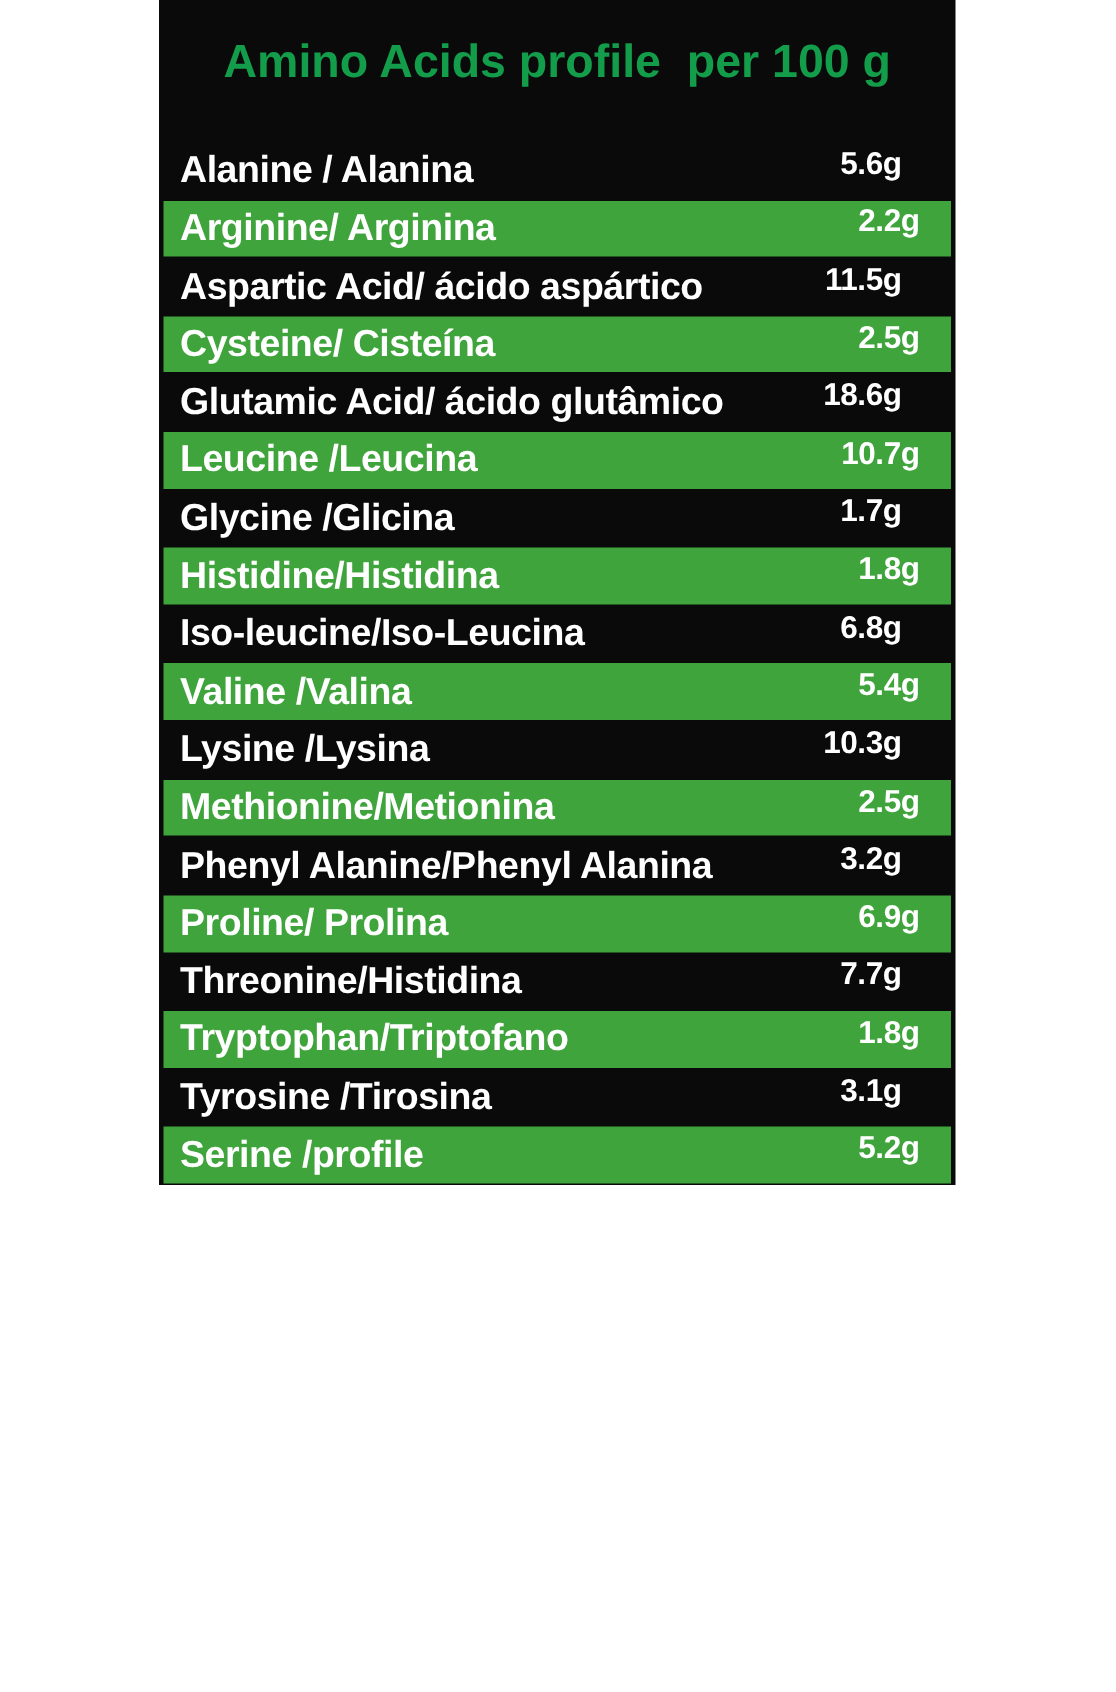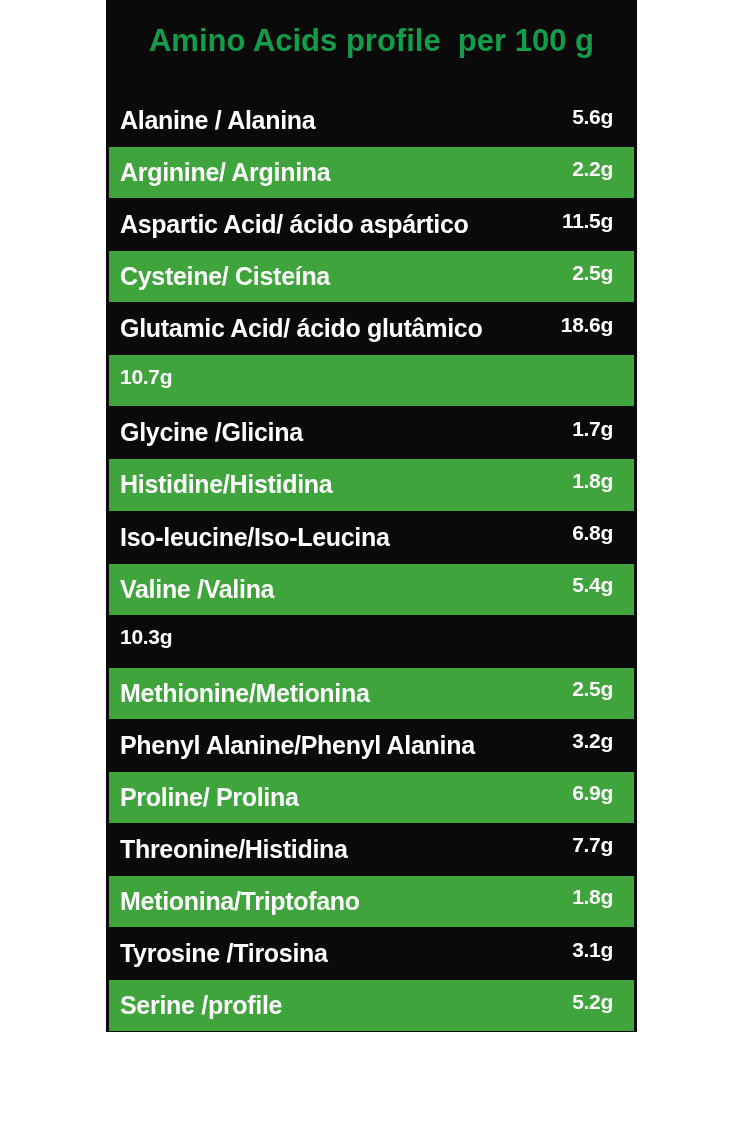--- a/index.html
+++ b/index.html
@@ -15,21 +15,21 @@
     position: relative;
     width: 744px;
     height: 1128px;
     background: var(--page-bg, #ffffff);
   }
   .panel {
     position: absolute;
     left: 106px;
     top: 0;
     width: 531px;
-    height: 1032px;
+    height: 790px;
     background: var(--panel-bg, #0a0a0a);
     display: flex;
     flex-direction: column;
   }
   .title-wrap {
     height: 95px;
     flex: none;
     display: flex;
     align-items: center;
     justify-content: center;
@@ -48,21 +48,21 @@
     flex: 1;
     display: flex;
     flex-direction: column;
   }
   .row {
     flex: 1;
     display: flex;
     align-items: center;
     justify-content: space-between;
     box-sizing: border-box;
-    padding: 0 24px 0 14px;
+    padding: 0 36px 0 14px;
     color: var(--row-text, #ffffff);
   }
   .row:nth-child(even) {
     background: var(--row-green, #3ea43b);
     margin: 1px 3px;
     padding: 0 21px 0 11px;
   }
   .row .label {
     font-size: 25px;
     font-weight: bold;
@@ -105,20 +105,21 @@
     <span class="label">Cysteine/ Cisteína</span>
     <span class="value">2.5g</span>
   </div>
 
   <div class="row">
     <span class="label">Glutamic Acid/ ácido glutâmico</span>
     <span class="value">18.6g</span>
   </div>
 
   <div class="row">
+    <span class="label">Leucine /Leucina</span>
     <span class="value">10.7g</span>
   </div>
 
   <div class="row">
     <span class="label">Glycine /Glicina</span>
     <span class="value">1.7g</span>
   </div>
 
   <div class="row">
     <span class="label">Histidine/Histidina</span>
@@ -129,20 +130,21 @@
     <span class="label">Iso-leucine/Iso-Leucina</span>
     <span class="value">6.8g</span>
   </div>
 
   <div class="row">
     <span class="label">Valine /Valina</span>
     <span class="value">5.4g</span>
   </div>
 
   <div class="row">
+    <span class="label">Lysine /Lysina</span>
     <span class="value">10.3g</span>
   </div>
 
   <div class="row">
     <span class="label">Methionine/Metionina</span>
     <span class="value">2.5g</span>
   </div>
 
   <div class="row">
     <span class="label">Phenyl Alanine/Phenyl Alanina</span>
@@ -153,21 +155,21 @@
     <span class="label">Proline/ Prolina</span>
     <span class="value">6.9g</span>
   </div>
 
   <div class="row">
     <span class="label">Threonine/Histidina</span>
     <span class="value">7.7g</span>
   </div>
 
   <div class="row">
-    <span class="label">Metionina/Triptofano</span>
+    <span class="label">Tryptophan/Triptofano</span>
     <span class="value">1.8g</span>
   </div>
 
   <div class="row">
     <span class="label">Tyrosine /Tirosina</span>
     <span class="value">3.1g</span>
   </div>
 
   <div class="row">
     <span class="label">Serine /profile</span>

